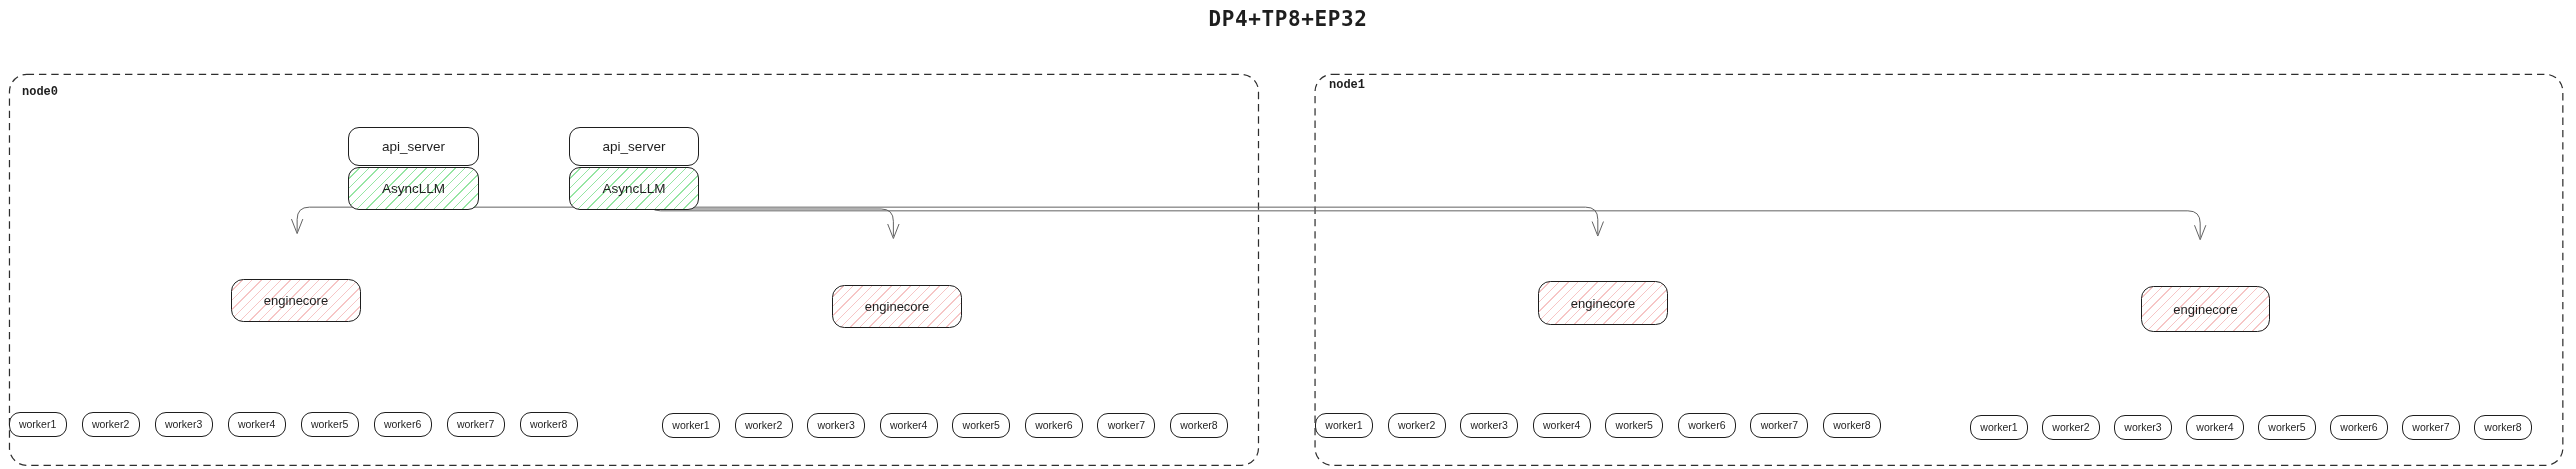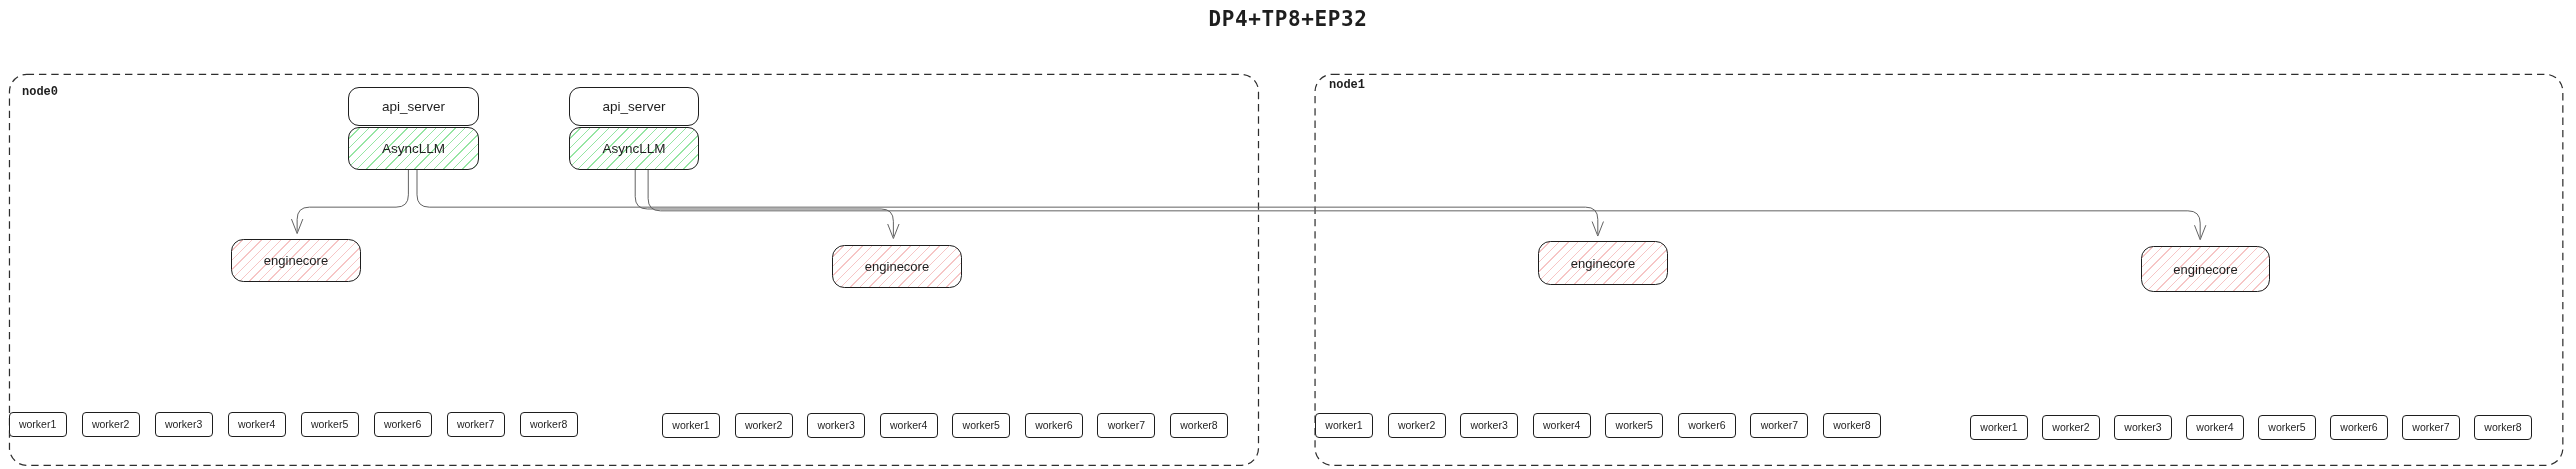--- a/index.html
+++ b/index.html
@@ -22,40 +22,41 @@
     position:absolute;
     font-family:Liberation Mono, monospace;
     font-size:12px;font-weight:bold;
   }
   .box{
     position:absolute;box-sizing:border-box;
     display:flex;align-items:center;justify-content:center;
     background:#ffffff;
     border:1.8px solid #1e1e1e;border-radius:11px;
     font-size:13.5px;
+    margin-top:40px;
   }
   .hatch-green{
     background-image:repeating-linear-gradient(135deg,
       rgba(105,219,124,0.70) 0px, rgba(105,219,124,0.70) 1px,
       transparent 1px, transparent 6.8px);
   }
   .hatch-red{
     background-image:repeating-linear-gradient(135deg,
       rgba(224,49,49,0.28) 0px, rgba(224,49,49,0.28) 1px,
       transparent 1px, transparent 6.8px);
   }
   .enginecore{border-radius:12.3px;font-size:13px;}
   .worker-row{
     position:absolute;height:24.6px;
     display:flex;justify-content:space-between;align-items:stretch;
   }
   .worker{
     box-sizing:border-box;width:58px;
     display:flex;align-items:center;justify-content:center;
-    border:1.5px solid #1e1e1e;border-radius:4px;
+    border:1.5px solid #1e1e1e;border-radius:11px;
     background:#ffffff;font-size:10.5px;white-space:nowrap;
   }
   
   #api1{left:348px;top:87px;width:131px;height:39px;}
   #async1{left:348px;top:127px;width:131px;height:43px;}
   #api2{left:569px;top:87px;width:130px;height:39px;}
   #async2{left:569px;top:127px;width:130px;height:43px;}
   #ec1{left:231px;top:239px;width:130px;height:43px;}
   #ec2{left:832px;top:245px;width:130px;height:43px;}
   #ec3{left:1538px;top:241px;width:130px;height:44px;}

